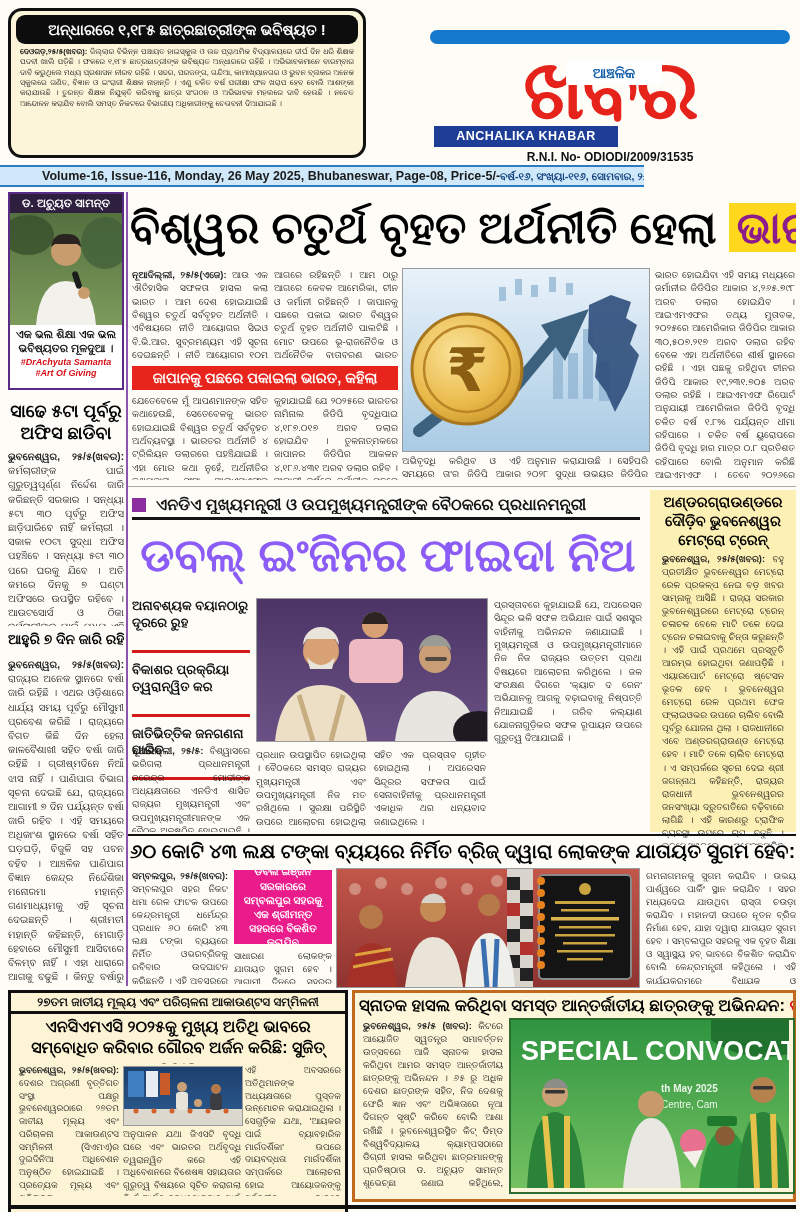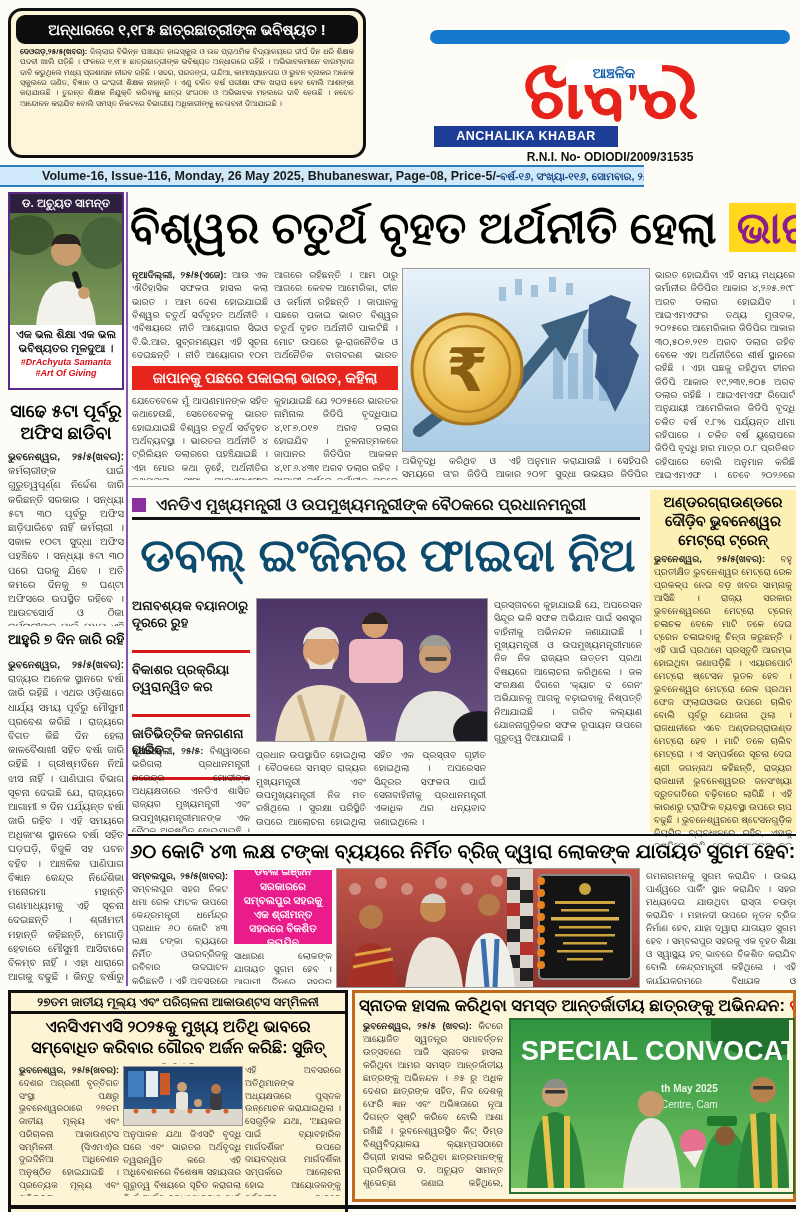--- a/index.html
+++ b/index.html
@@ -33,23 +33,23 @@
   
   .lead-h{left:130px;top:196px;width:666px;height:64px;font-size:44px;font-weight:800;color:#000;text-align:center;line-height:64px;white-space:nowrap;overflow:hidden;}
   .lead-h .hl{background:#ffd71c;color:#8c1b8c;padding:0 8px;}
   .banner{left:132px;top:366px;width:266px;height:24px;background:#e8251c;color:#fff;font-size:14.5px;font-weight:bold;text-align:center;line-height:24px;white-space:nowrap;overflow:hidden;}
   .photo{border:1px solid #9a9a9a;overflow:hidden;}
   .hr1{left:128px;top:486px;width:668px;height:1px;background:#a8a8a8;}
   
   .kicker{left:132px;top:492px;width:508px;height:28px;border-bottom:3px solid #141414;display:flex;align-items:center;gap:10px;box-sizing:border-box;}
   .kicker-sq{width:14px;height:14px;background:#8b2fa0;flex:0 0 auto;}
   .kicker-tx{font-size:16px;font-weight:bold;color:#111;white-space:nowrap;overflow:hidden;}
-  .nda-h{left:132px;top:524px;width:512px;height:62px;font-size:46px;font-weight:800;color:#0c4a6e;text-align:center;line-height:62px;white-space:nowrap;overflow:hidden;}
+  .nda-h{left:132px;top:524px;width:512px;height:62px;font-size:46px;font-weight:800;color:#8b5cf6;text-align:center;line-height:62px;white-space:nowrap;overflow:hidden;}
   .point{font-size:13px;font-weight:800;line-height:1.3;color:#101010;padding-bottom:18px;border-bottom:3px solid #d61a1a;margin-bottom:9px;overflow:hidden;}
-  .metro{left:650px;top:490px;width:146px;height:342px;background:#fdf0b4;box-sizing:border-box;padding:3px 4px;}
+  .metro{left:650px;top:490px;width:146px;height:342px;background:#fdf0b4;box-sizing:border-box;padding:3px 12px;}
   .metro-h{font-size:14.5px;font-weight:800;text-align:center;line-height:1.3;color:#000;padding-bottom:3px;overflow:hidden;}
   .hr2{left:128px;top:834px;width:668px;height:2px;background:#111;}
   
   .bridge-h{left:130px;top:840px;width:666px;height:25px;font-size:19.5px;font-weight:800;color:#000;text-align:center;white-space:nowrap;overflow:hidden;}
   .quote{left:234px;top:870px;width:98px;height:74px;background:#ea1c8c;color:#fff;font-size:10.5px;font-weight:bold;text-align:center;line-height:1.35;display:flex;align-items:center;justify-content:center;padding:3px;box-sizing:border-box;overflow:hidden;}
   
   .cma{left:8px;top:990px;width:340px;height:272px;border:3px solid #101010;background:#fcf4d4;box-sizing:border-box;}
   .cma-strip{font-size:12px;font-weight:bold;color:#111;text-align:center;padding:2px 2px;border-bottom:3px solid #101010;white-space:nowrap;overflow:hidden;}
   .cma-h{font-size:16px;font-weight:800;text-align:center;line-height:1.3;color:#000;padding:3px 6px;height:44px;overflow:hidden;}
   .conv{left:352px;top:990px;width:444px;height:212px;border:3px solid #c06a1e;background:#fdf6da;box-sizing:border-box;}

